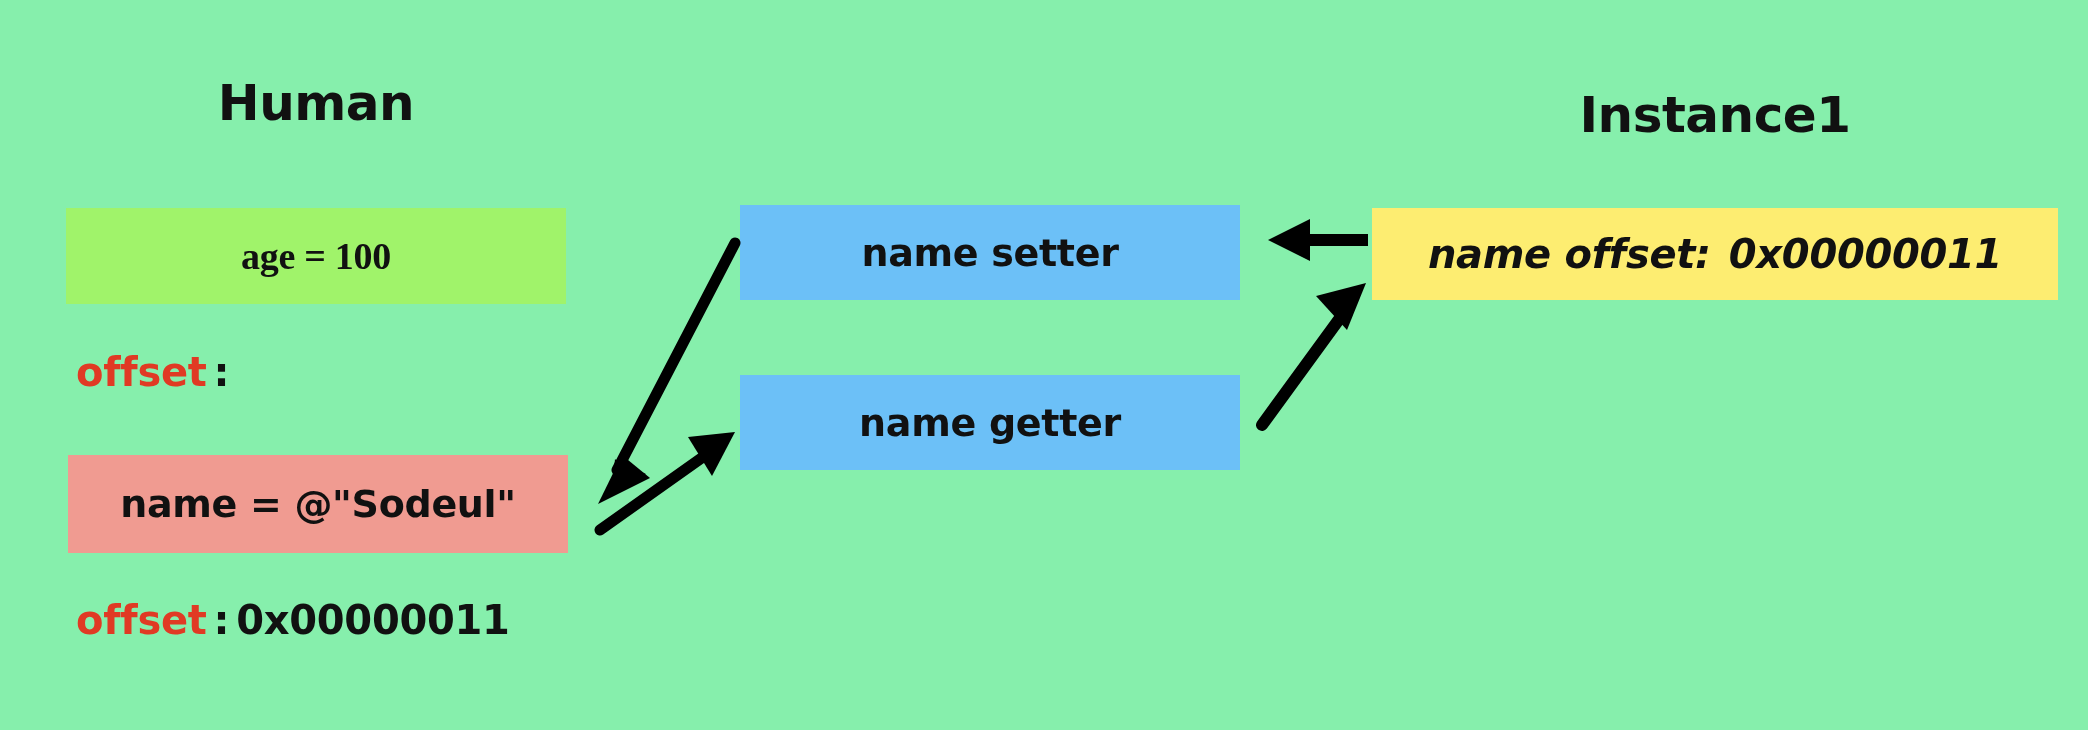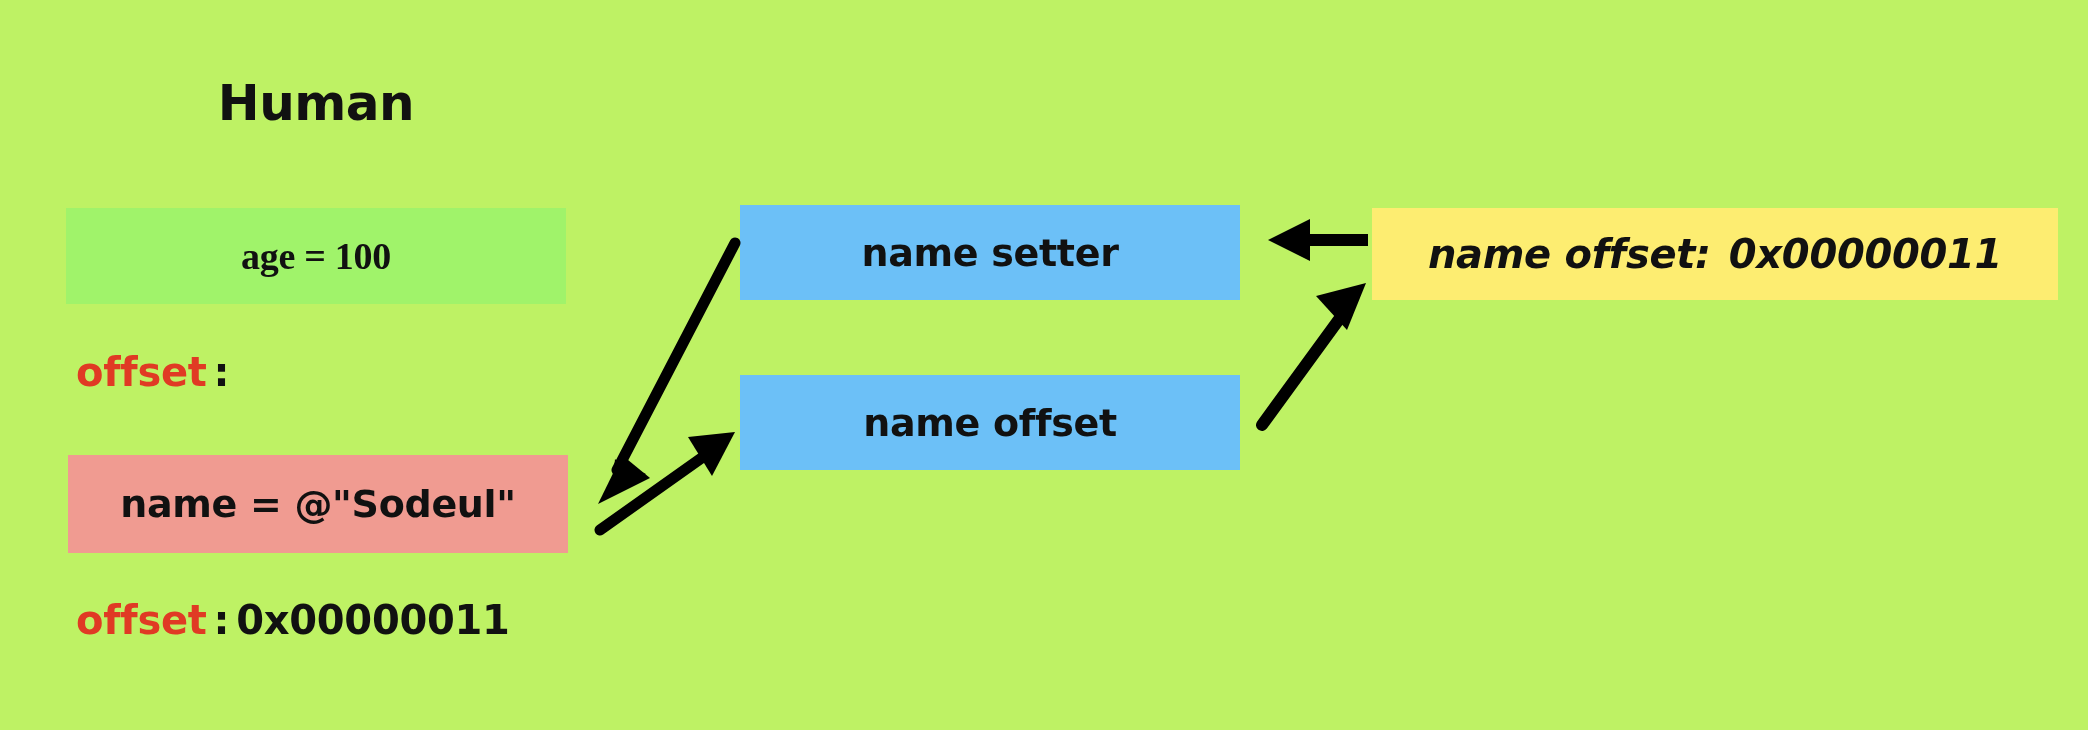--- a/index.html
+++ b/index.html
@@ -8,21 +8,21 @@
     padding: 0;
     background: #ffffff;
   }
   body {
     font-family: "DejaVu Sans", sans-serif;
   }
   #canvas {
     position: relative;
     width: 2088px;
     height: 730px;
-    background: #bef264;
+    background: #86efac;
     overflow: hidden;
   }
   .title {
     position: absolute;
     font-weight: 700;
     font-size: 50px;
     color: #111111;
     letter-spacing: -0.5px;
     white-space: nowrap;
     text-align: center;
@@ -93,23 +93,24 @@
     <span class="offset-label">offset</span>
     <span class="offset-colon">:</span>
     <span class="offset-value">0x00000011</span>
   </div>
 
   <div class="box box-blue" style="left:740px; top:205px; width:500px; height:95px; font-size:38px;">
     <span>name setter</span>
   </div>
 
   <div class="box box-blue" style="left:740px; top:375px; width:500px; height:95px; font-size:38px;">
-    <span>name offset</span>
+    <span>name getter</span>
   </div>
 
+  <div class="title" style="left:1372px; top:90px; width:686px;">Instance1</div>
 
   <div class="box box-yellow" style="left:1372px; top:208px; width:686px; height:92px; font-size:40px; gap:18px;font-style:italic;">
     <span>name offset:</span>
     <span>0x00000011</span>
   </div>
 
   <svg class="svg-arrows" viewBox="0 0 2088 730">
 
     <g>
       <line x1="735" y1="243" x2="617" y2="470" stroke="#000000" stroke-width="11" stroke-linecap="round"></line>

